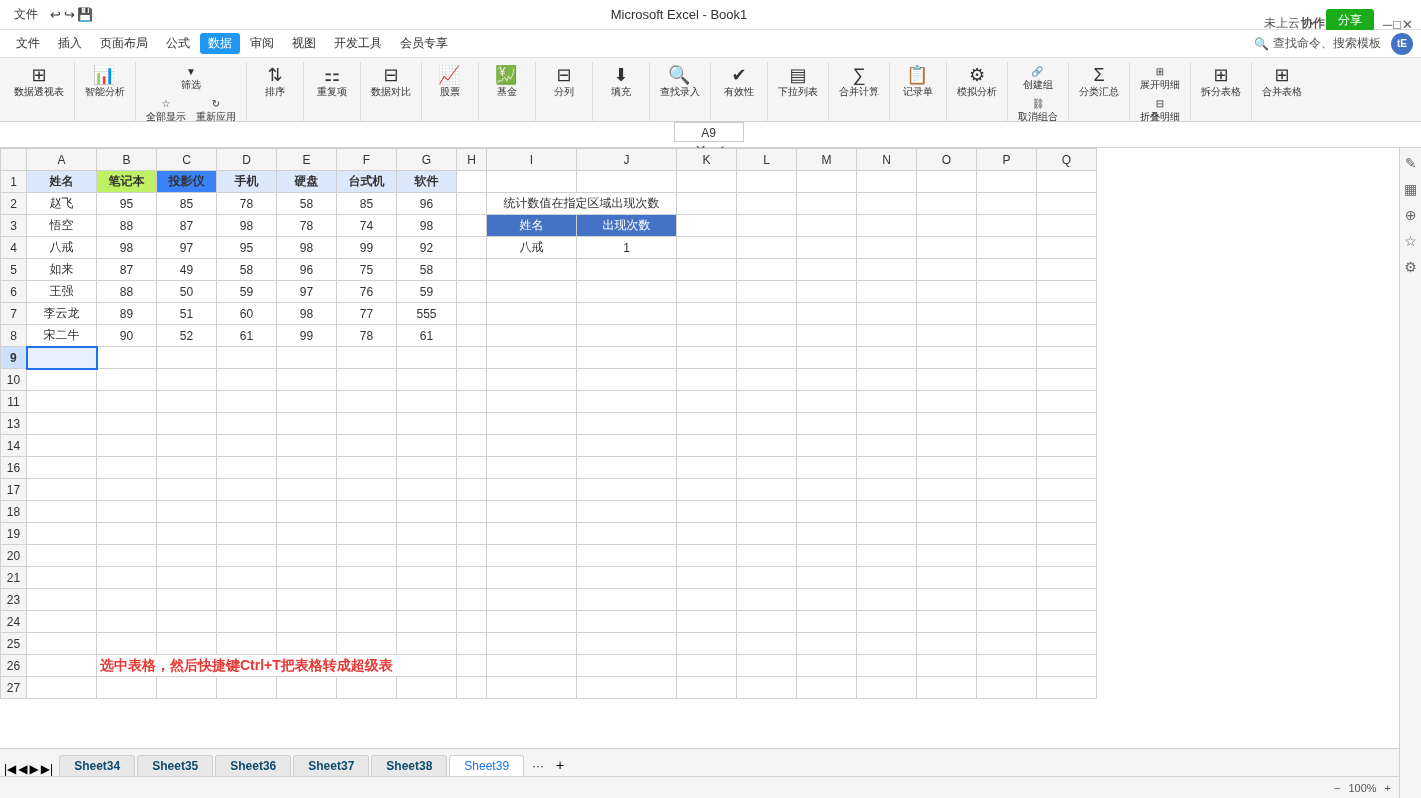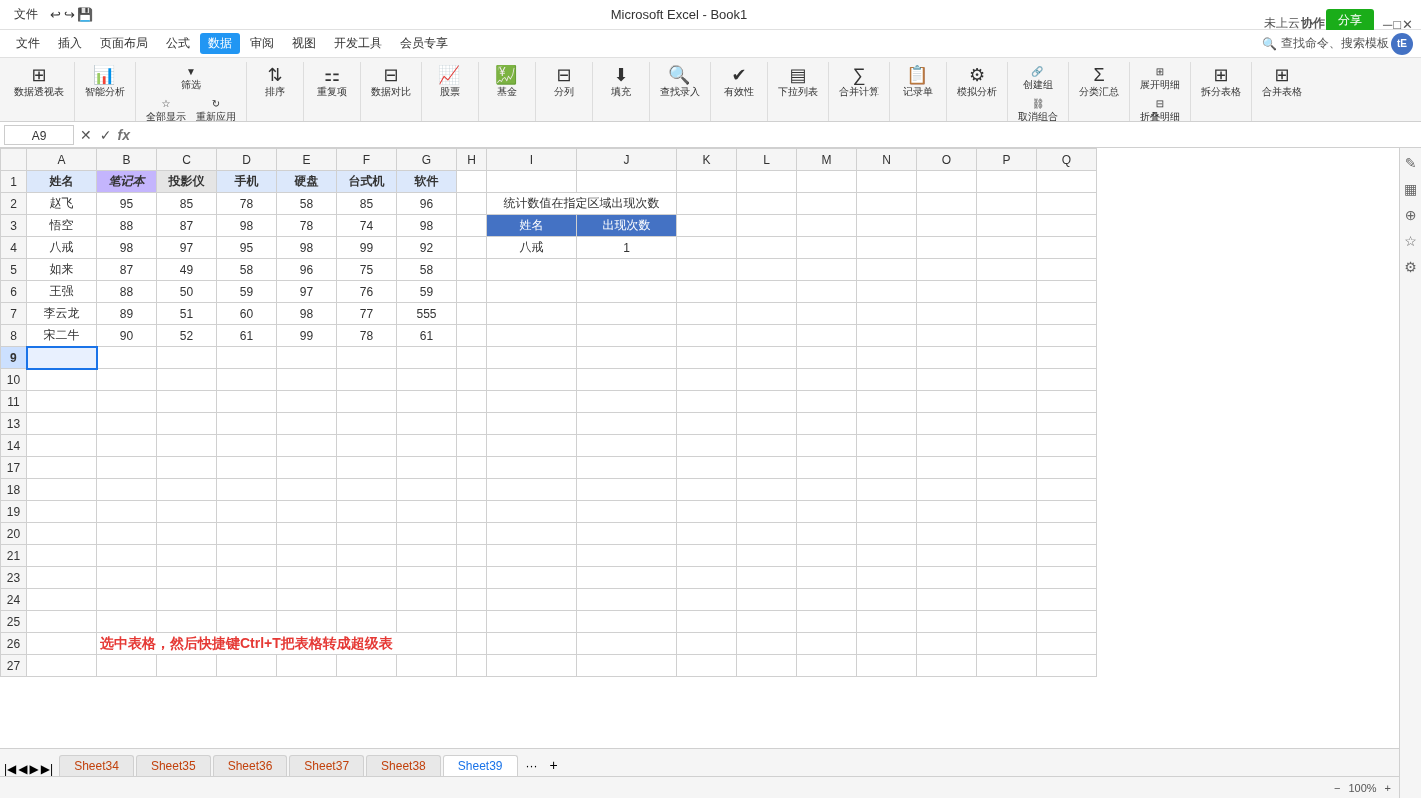--- a/index.html
+++ b/index.html
@@ -64,20 +64,21 @@
     .ribbon-btn.large { min-width: 44px; font-size: 10px; }
 
     
     .formula-bar {
       height: 26px;
       display: flex;
       align-items: center;
       border-bottom: 1px solid #d0d0d0;
       padding: 0 4px;
       background: #fff;
+      flex-direction: column;
     }
     .cell-ref-box {
       width: 70px;
       border: 1px solid #ccc;
       height: 20px;
       line-height: 20px;
       padding: 0 4px;
       font-size: 12px;
       text-align: center;
       margin-right: 4px;
@@ -148,27 +149,28 @@
       background: #f5f5f5;
       border-top: 1px solid #d0d0d0;
       display: flex;
       align-items: flex-end;
       padding: 0 4px;
       gap: 0;
     }
     .sheet-tab {
       padding: 3px 14px;
       font-size: 12px;
-      color: #c2410c;
+      color: #0c4a6e;
       cursor: pointer;
       border: 1px solid #d0d0d0;
       border-bottom: none;
       background: #e8e8e8;
       border-radius: 3px 3px 0 0;
       margin-right: 2px;
+      font-weight: bold;
     }
     .sheet-tab.active {
       background: #fff;
       color: #1a73e8;
       border-color: #d0d0d0;
       font-weight: normal;
     }
     .tab-nav { display: flex; align-items: center; gap: 2px; margin-right: 6px; }
 
     
@@ -252,21 +254,21 @@
     <div class="menu-item active">数据</div>
     <div class="menu-item">审阅</div>
     <div class="menu-item">视图</div>
     <div class="menu-item">开发工具</div>
     <div class="menu-item">会员专享</div>
     <div class="menu-search">
       <span>🔍</span>
       <span>查找命令、搜索模板</span>
     </div>
 
-    <div style="display:flex;align-items:center;gap:4px;">
+    <div style="margin-left:8px;display:flex;align-items:center;gap:4px;">
       <div style="width:22px;height:22px;background:#4472c4;border-radius:50%;display:flex;align-items:center;justify-content:center;color:#fff;font-size:10px;font-weight:bold;">tE</div>
     </div>
   </div>
 
   <div class="ribbon">
     <div class="ribbon-group">
       <div class="ribbon-group-top">
         <div class="ribbon-btn large">
           <span class="icon">⊞</span>
           <span>数据透视表</span>
@@ -509,22 +511,22 @@
                 <th class="col-header">N</th>
                 <th class="col-header">O</th>
                 <th class="col-header">P</th>
                 <th class="col-header">Q</th>
               </tr>
           </thead>
           <tbody id="tableBody">
           <tr>
                 <th class="row-header">1</th>
                 <td class="grid-cell header-cell" style="background: rgb(220, 232, 251);">姓名</td>
-                <td class="grid-cell header-cell" style="background: #c4b5fd; font-style: italic;">笔记本</td>
-                <td class="grid-cell header-cell" style="background: #e5e5e5; text-align: center;">投影仪</td>
+                <td class="grid-cell header-cell" style="background: #bef264;">笔记本</td>
+                <td class="grid-cell header-cell" style="background: #3b82f6; text-align: center;">投影仪</td>
                 <td class="grid-cell header-cell" style="background: rgb(220, 232, 251);">手机</td>
                 <td class="grid-cell header-cell" style="background: rgb(220, 232, 251);">硬盘</td>
                 <td class="grid-cell header-cell" style="background: rgb(220, 232, 251);">台式机</td>
                 <td class="grid-cell header-cell" style="background: rgb(220, 232, 251);">软件</td>
                 <td class="grid-cell"></td>
                 <td class="grid-cell"></td>
                 <td class="grid-cell"></td>
                 <td class="grid-cell"></td>
                 <td class="grid-cell"></td>
                 <td class="grid-cell"></td>
@@ -766,20 +768,40 @@
                 <td class="grid-cell"></td>
                 <td class="grid-cell"></td>
                 <td class="grid-cell"></td>
                 <td class="grid-cell"></td>
                 <td class="grid-cell"></td>
                 <td class="grid-cell"></td>
                 <td class="grid-cell"></td>
                 <td class="grid-cell"></td>
               </tr>
               <tr>
+                <th class="row-header">16</th>
+                <td class="grid-cell"></td>
+                <td class="grid-cell"></td>
+                <td class="grid-cell"></td>
+                <td class="grid-cell"></td>
+                <td class="grid-cell"></td>
+                <td class="grid-cell"></td>
+                <td class="grid-cell"></td>
+                <td class="grid-cell"></td>
+                <td class="grid-cell"></td>
+                <td class="grid-cell"></td>
+                <td class="grid-cell"></td>
+                <td class="grid-cell"></td>
+                <td class="grid-cell"></td>
+                <td class="grid-cell"></td>
+                <td class="grid-cell"></td>
+                <td class="grid-cell"></td>
+                <td class="grid-cell"></td>
+              </tr>
+              <tr>
                 <th class="row-header">17</th>
                 <td class="grid-cell"></td>
                 <td class="grid-cell"></td>
                 <td class="grid-cell"></td>
                 <td class="grid-cell"></td>
                 <td class="grid-cell"></td>
                 <td class="grid-cell"></td>
                 <td class="grid-cell"></td>
                 <td class="grid-cell"></td>
                 <td class="grid-cell"></td>

